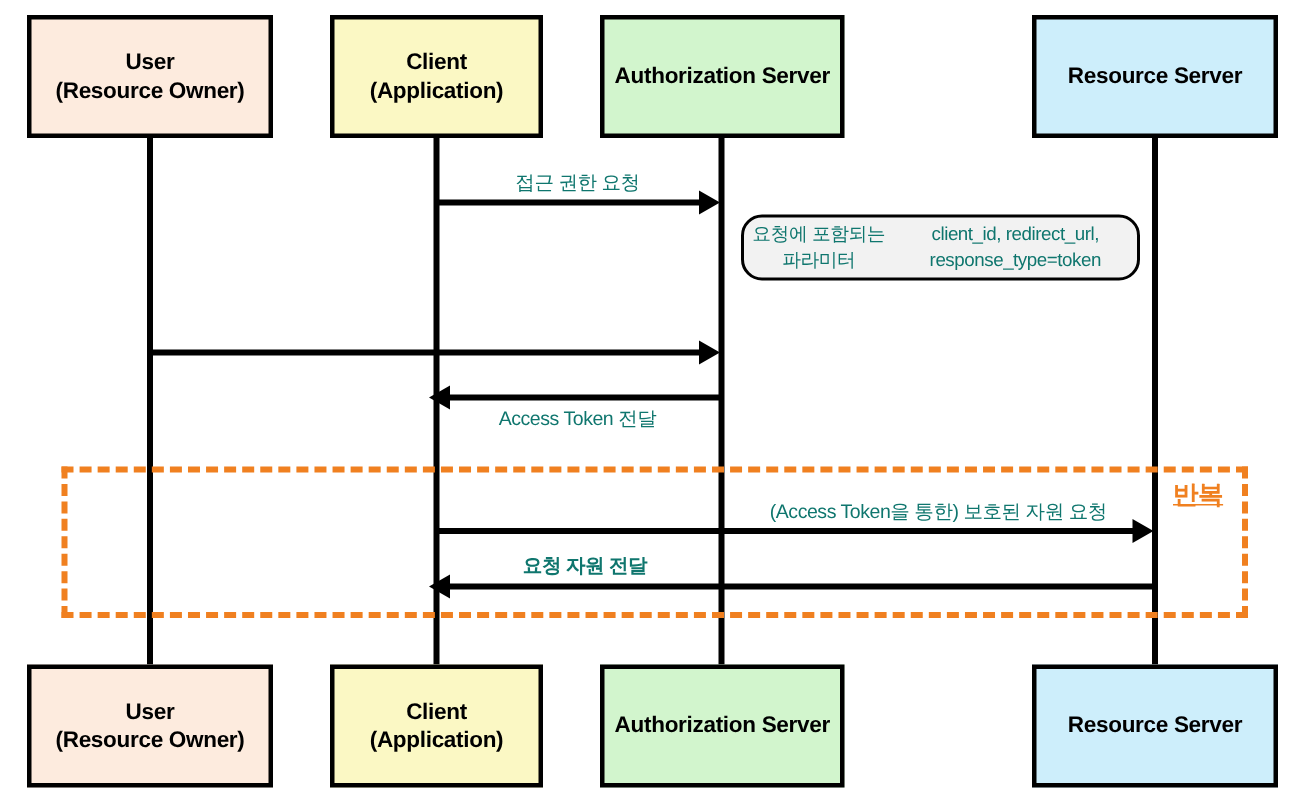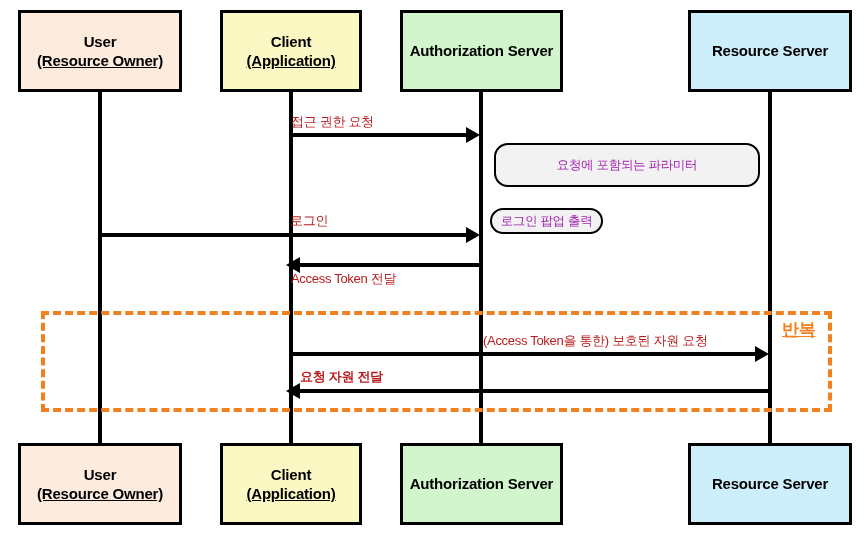--- a/index.html
+++ b/index.html
@@ -30,21 +30,21 @@
     flex-direction: column;
     align-items: center;
     justify-content: center;
     text-align: center;
     font-weight: bold;
     color: #000000;
     line-height: 1.28;
     letter-spacing: -0.2px;
   }
   .participant .line1 { display: block; }
-  .participant .line2 { display: block; text-decoration: underline; }
+  .participant .line2 { display: block; }
 
   
   .lifeline {
     position: absolute;
     width: 4px;
     background: #000000;
   }
 
   
   .msg {
@@ -58,39 +58,40 @@
     height: 0;
     border-top: 8px solid transparent;
     border-bottom: 8px solid transparent;
   }
   .arrowhead.right { border-left: 14px solid #000000; }
   .arrowhead.left  { border-right: 14px solid #000000; }
 
   .msg-label {
     position: absolute;
     font-size: 13px;
-    color: #b91c1c;
+    color: #0f766e;
     white-space: nowrap;
+    text-align: center;
     letter-spacing: -0.3px;
   }
 
   
   .note {
     position: absolute;
     box-sizing: border-box;
     border: 2px solid #000000;
     border-radius: 14px;
     background: #f2f2f2;
     display: flex;
     flex-direction: row;
     align-items: center;
     justify-content: center;
     text-align: center;
     font-size: 12.5px;
-    color: #a21caf;
+    color: #0f766e;
     letter-spacing: -0.3px;
     line-height: 1.35;
   }
   .note.single { border-radius: 16px; }
 
   
   .loop-frame {
     position: absolute;
     box-sizing: border-box;
     border: 4px dashed #f08020;
@@ -134,29 +135,26 @@
 
   <div class="loop-frame" style="left:41px; top:311px; width:791px; height:101px;"></div>
   <div class="loop-label" style="left:782px; top:318px;text-decoration:underline;">반복</div>
 
   <div class="msg-label" style="left:291px; top:113px; width:188px;">접근 권한 요청</div>
   <div class="msg" style="left:291px; top:133px; width:177px;"></div>
   <div class="arrowhead right" style="left:466px; top:127px;"></div>
 
   <div class="note" style="left:494px; top:143px; width:266px; height:44px;">
     <span>요청에 포함되는 파라미터</span>
+    <span>client_id, redirect_url, response_type=token</span>
   </div>
 
-  <div class="msg-label" style="left:290px; top:212px; width:180px;">로그인</div>
   <div class="msg" style="left:100px; top:233px; width:368px;"></div>
   <div class="arrowhead right" style="left:466px; top:227px;"></div>
 
-  <div class="note single" style="left:490px; top:208px; width:113px; height:26px;">
-    <span>로그인 팝업 출력</span>
-  </div>
 
   <div class="msg" style="left:299px; top:263px; width:182px;"></div>
   <div class="arrowhead left" style="left:286px; top:257px;"></div>
   <div class="msg-label" style="left:483px; top:332px; width:285px;">(Access Token을 통한) 보호된 자원 요청</div>
 
   <div class="msg-label" style="left:291px; top:270px; width:188px;">Access Token 전달</div>
   <div class="msg" style="left:291px; top:352px; width:466px;"></div>
   <div class="arrowhead right" style="left:755px; top:346px;"></div>
 
   <div class="msg-label" style="left:300px; top:368px; width:180px;font-weight:bold;">요청 자원 전달</div>

